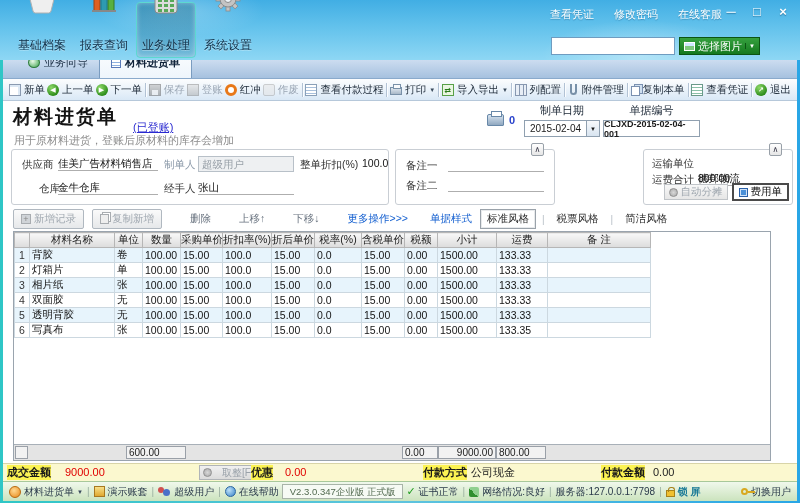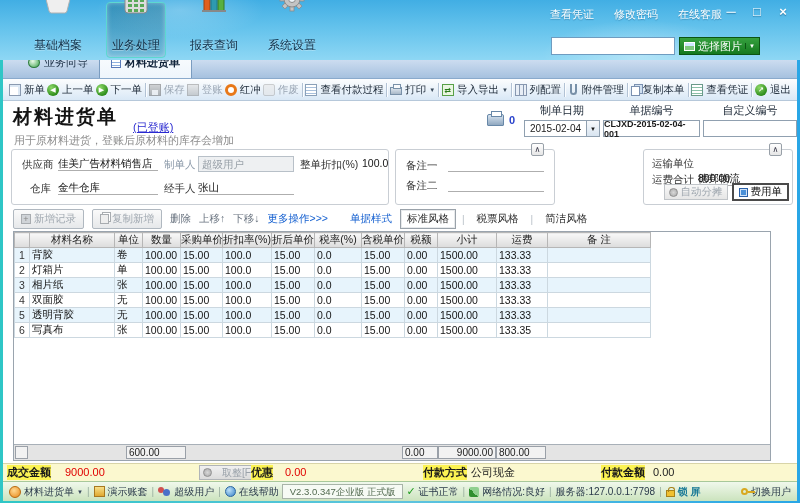--- a/index.html
+++ b/index.html
@@ -6,21 +6,21 @@
   html,body { width:800px; height:503px; overflow:hidden; }
   body { font-family:"Liberation Sans","DejaVu Sans",sans-serif; }
   .window { width:800px; height:503px; background:linear-gradient(90deg,#2fc6c6,#5ec4de 50%,#29a6e6); }
 
   
   .banner { height:60px; position:relative;
     background:radial-gradient(140px 50px at 640px 55px, rgba(255,255,255,.35), transparent 70%),
                radial-gradient(120px 40px at 180px 10px, rgba(255,255,255,.25), transparent 70%),
                linear-gradient(180deg,#41aee4 0%,#63c2ec 45%,#8ed7f4 100%); }
   .nav { position:absolute; left:12px; top:2px; display:flex; gap:2px; }
-  .nav-item { width:60px; height:56px; display:flex; flex-direction:column; align-items:center; justify-content:flex-end; padding-bottom:3px; gap:19px; border:1px solid transparent; border-radius:4px; cursor:pointer;margin-left:16px; }
+  .nav-item { width:60px; height:56px; display:flex; flex-direction:column; align-items:center; justify-content:flex-end; padding-bottom:3px; gap:19px; border:1px solid transparent; border-radius:4px; cursor:pointer; }
   .nav-item.active { border:1px solid #5cd8d0; background:linear-gradient(rgba(8,86,116,.38),rgba(8,56,88,.16)); box-shadow:inset 0 0 5px rgba(255,255,255,.4); }
   .nav-label { font-size:12px; color:#0f2c44; text-shadow:0 1px 0 rgba(255,255,255,.35); white-space:nowrap; }
   .tb-links { position:absolute; top:7px; right:78px; display:flex; gap:20px; }
   .tb-link { color:#fff; font-size:11px; cursor:pointer; text-shadow:0 1px 1px rgba(0,60,100,.4); }
   .win-btns { position:absolute; top:4px; right:10px; display:flex; gap:12px; color:#fff; font-size:13px; font-weight:bold; }
   .win-btn { cursor:pointer; width:14px; text-align:center; text-shadow:0 1px 1px rgba(0,60,100,.5); }
   .img-pick { position:absolute; top:37px; right:40px; display:flex; align-items:center; }
   .img-input { width:124px; height:18px; background:#fff; border:1px solid #6f9cc0; }
   .img-btn { margin-left:4px; height:18px; display:flex; align-items:center; gap:3px; padding:0 4px; background:linear-gradient(#35a03e,#157a1f); border:1px solid #0b5513; color:#fff; font-size:11px; cursor:pointer; }
   .pick-ic { width:11px; height:9px; background:linear-gradient(180deg,#cfe8ff 0 3px,#7ec97e 3px); border:1px solid #fff; }
@@ -88,21 +88,21 @@
   .fr-btns { position:absolute; right:3px; bottom:3px; display:flex; gap:4px; align-items:center; }
   .btn-split { height:16px; display:flex; align-items:center; gap:3px; padding:0 4px; font-size:10.5px; color:#a0a8b0; background:linear-gradient(#f8f8f8,#e6e6e6); border:1px solid #c0c4c8; }
   .gi-gray { width:9px; height:9px; border-radius:50%; background:radial-gradient(#d8d8d8,#a8a8a8); border:1px solid #909090; }
   .btn-fee { height:18px; display:flex; align-items:center; gap:3px; padding:0 5px; font-size:10.5px; color:#111; background:#fff; border:2px solid #4a4a4a; cursor:pointer; }
   .gi-blue { width:9px; height:9px; background:#4a90d8; border:1px solid #2a60a8; box-shadow:inset 0 0 0 1px #cfe2f8; }
 
   .grid-toolbar { position:absolute; left:10px; top:106px; right:24px; height:24px; display:flex; align-items:center; gap:8px; }
   .gbtn { display:flex; align-items:center; gap:3px; height:20px; padding:0 7px; font-size:10.5px; border:1px solid #b0b8c0; background:linear-gradient(#fafafa,#e6e8ea); color:#a0a8b0; border-radius:2px; }
   .gi-add { width:10px; height:10px; background:#d0d4d8; border:1px solid #a8acb0; color:#888; font-size:9px; line-height:9px; text-align:center; }
   .gi-copy2 { width:9px; height:10px; background:#eee; border:1px solid #a8acb0; box-shadow:2px -2px 0 -1px #fff,2px -2px 0 0 #a8acb0; }
-  .glink { font-size:10.5px; color:#6a7480; cursor:pointer; white-space:nowrap; }
+  .glink { font-size:10.5px; color:#6a7480; cursor:pointer; white-space:nowrap;margin-left:20px; }
   .glink.blue { color:#1560d0; }
   .style-tabs { display:flex; align-items:center; gap:6px; }
   .style-tab { font-size:10.5px; color:#2a2a2a; cursor:pointer; padding:2px 6px; white-space:nowrap; }
   .style-tab.active { background:#fff; border:1px solid #9aa2aa; box-shadow:0 0 0 1px #e8eaec inset; }
   .st-sep { color:#b8c0c8; font-size:10px; }
 
   .grid { position:absolute; left:10px; top:130px; width:758px; height:230px; border:1px solid #9aa4ae; background:#fff; }
   table { border-collapse:collapse; table-layout:fixed; width:636px; }
   th { height:15px; background:linear-gradient(#f8f8f8,#dcdcdc); border:1px solid #b6b6b6; font-size:10.5px; font-weight:normal; color:#202020; padding:0; white-space:nowrap; overflow:hidden; }
   td { height:14px; border:1px solid #ccd8e0; font-size:10.5px; padding:0 2px; color:#141414; white-space:nowrap; overflow:hidden; }
@@ -150,49 +150,49 @@
   <div class="banner">
     <div class="nav">
         <div class="nav-item">
           <span><svg width="34" height="30" viewBox="0 0 34 30">
               <path d="M9 12 Q11 3 17 3 Q23 3 25 12" stroke="#1a1a1a" stroke-width="3" fill="none"></path>
               <rect x="3" y="10" width="28" height="5" rx="2" fill="#e0521a"></rect>
               <path d="M5 15 L29 15 L26 27 Q25.6 29 23.6 29 L10.4 29 Q8.4 29 8 27 Z" fill="#efefef" stroke="#b0b0b0"></path>
             </svg></span>
           <span class="nav-label">基础档案</span>
         </div>
+        <div class="nav-item">
+          <span><svg width="34" height="30" viewBox="0 0 34 30">
+              <rect x="7" y="14" width="6" height="13" fill="#e06020" stroke="#a04010"></rect>
+              <rect x="14" y="8" width="6" height="19" fill="#2e9ab0" stroke="#1a7a90"></rect>
+              <rect x="21" y="3" width="6" height="24" fill="#58b040" stroke="#357a25"></rect>
+              <path d="M5 27 L29 27" stroke="#888" stroke-width="2"></path>
+            </svg></span>
+          <span class="nav-label">报表查询</span>
+        </div>
         <div class="nav-item active">
           <span><svg width="34" height="30" viewBox="0 0 34 30">
               <rect x="6" y="1" width="22" height="28" rx="3" fill="#dcdcdc" stroke="#8a8a8a"></rect>
               <rect x="9" y="4" width="16" height="8" fill="#52b052" stroke="#2f7a2f"></rect>
               <g fill="#58a858">
                 <rect x="9" y="15" width="4" height="3"></rect>
                 <rect x="15" y="15" width="4" height="3"></rect>
                 <rect x="21" y="15" width="4" height="3"></rect>
                 <rect x="9" y="20" width="4" height="3"></rect>
                 <rect x="15" y="20" width="4" height="3"></rect>
                 <rect x="21" y="20" width="4" height="3"></rect>
                 <rect x="9" y="25" width="4" height="3"></rect>
                 <rect x="15" y="25" width="4" height="3"></rect>
                 <rect x="21" y="25" width="4" height="3"></rect>
               </g>
             </svg></span>
           <span class="nav-label">业务处理</span>
         </div>
         <div class="nav-item">
           <span><svg width="34" height="30" viewBox="0 0 34 30">
-              <rect x="7" y="14" width="6" height="13" fill="#e06020" stroke="#a04010"></rect>
-              <rect x="14" y="8" width="6" height="19" fill="#2e9ab0" stroke="#1a7a90"></rect>
-              <rect x="21" y="3" width="6" height="24" fill="#58b040" stroke="#357a25"></rect>
-              <path d="M5 27 L29 27" stroke="#888" stroke-width="2"></path>
-            </svg></span>
-          <span class="nav-label">报表查询</span>
-        </div>
-        <div class="nav-item">
-          <span><svg width="34" height="30" viewBox="0 0 34 30">
               <g fill="#c4c4c4" stroke="#8a8a8a" stroke-width="0.8">
                 <rect x="15" y="3" width="4" height="24"></rect>
                 <rect x="15" y="3" width="4" height="24" transform="rotate(45 17 15)"></rect>
                 <rect x="15" y="3" width="4" height="24" transform="rotate(90 17 15)"></rect>
                 <rect x="15" y="3" width="4" height="24" transform="rotate(135 17 15)"></rect>
               </g>
               <circle cx="17" cy="15" r="8" fill="#c4c4c4" stroke="#8a8a8a"></circle>
               <circle cx="17" cy="15" r="3.5" fill="#edf3f7" stroke="#8a8a8a"></circle>
             </svg></span>
           <span class="nav-label">系统设置</span>
@@ -319,34 +319,30 @@
         <span class="fg-label">制单日期</span>
         <div class="fg-box">
           <span class="date-text">2015-02-04</span>
           <span class="date-dd">▼</span>
         </div>
       </div>
       <div class="fgroup fg-no">
         <span class="fg-label">单据编号</span>
         <div class="fg-box">CLJXD-2015-02-04-001</div>
       </div>
-      <div class="fgroup fg-custom">
-        <span class="fg-label">自定义编号</span>
-        <div class="fg-box"></div>
-      </div>
 
       <div class="form-row">
         <div class="fbox fbox-main">
           <span class="f-label" style="left:10px;top:8px">供应商</span>
           <span class="f-value" style="left:46px;top:6px;width:100px">佳美广告材料销售店</span>
           <span class="f-label dim" style="left:152px;top:8px">制单人</span>
           <span class="f-sunken" style="left:186px;top:6px;width:96px">超级用户</span>
           <span class="f-label" style="left:288px;top:8px">整单折扣(%)</span>
           <span class="f-value" style="left:350px;top:6px;width:26px;border-bottom:none">100.0</span>
-          <span class="f-label" style="left:18px;top:32px">仓库</span>
+          <span class="f-label" style="left:27px;top:32px">仓库</span>
           <span class="f-value" style="left:46px;top:30px;width:100px">金牛仓库</span>
           <span class="f-label" style="left:152px;top:32px">经手人</span>
           <span class="f-value" style="left:186px;top:30px;width:96px">张山</span>
         </div>
 
         <div class="fbox fbox-remarks">
           <span class="collapse">∧</span>
           <span class="f-label" style="left:10px;top:9px">备注一</span>
           <span class="f-value" style="left:52px;top:7px;width:96px"></span>
           <span class="f-label" style="left:10px;top:29px">备注二</span>

